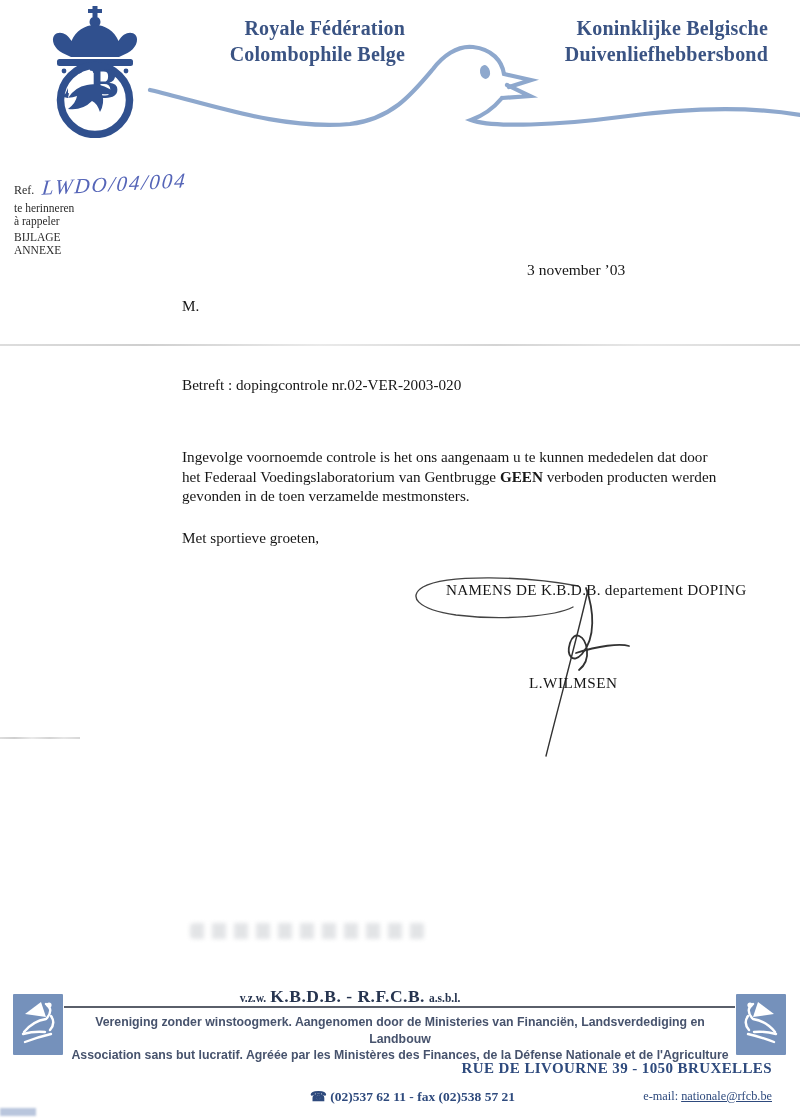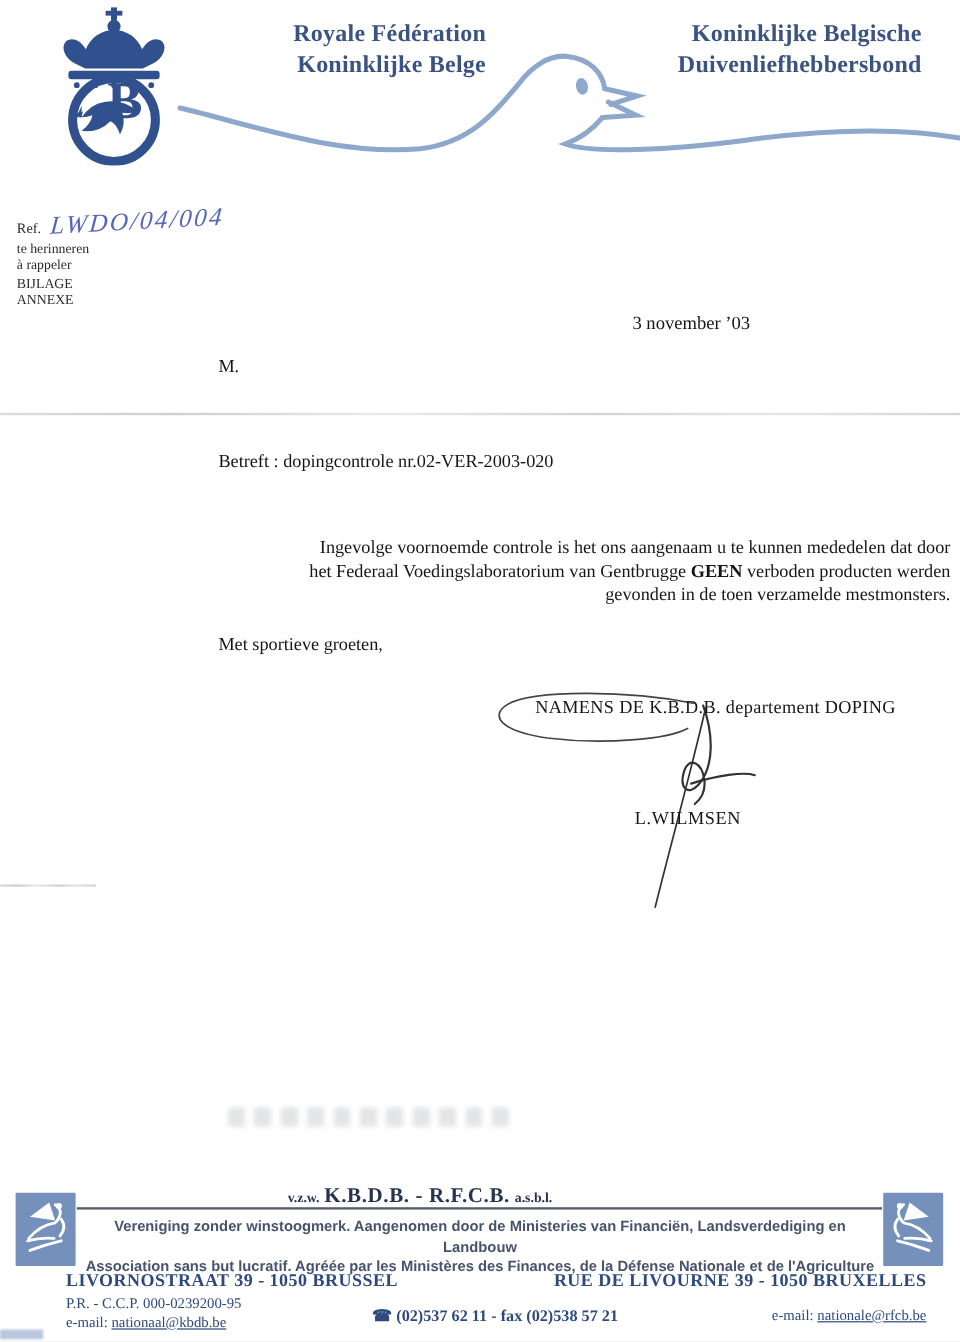--- a/index.html
+++ b/index.html
@@ -69,21 +69,21 @@
       </g>
       <circle cx="51" cy="94" r="34.5" fill="none" stroke="#30508e" stroke-width="7.5"></circle>
       <text x="60" y="92" text-anchor="middle" font-family="Liberation Serif, serif" font-size="44" font-weight="bold" fill="#30508e">B</text>
       <path fill="#30508e" d="M24 92 q7 -11 19 -13 q15 -3 28 8 q-7 2 -13 1 q3 9 -2 18 q-3 -9 -8 -11 q-10 10 -24 8 q8 -6 9 -13 q-7 3 -14 1 q3 -3 5 -9 z"></path>
       <path fill="#30508e" d="M24 92 l-6 -3 l7 -2 z"></path>
     </svg>
   </div>
 
   <div class="abs org-title" style="left:205px;top:15px;width:200px;">
     <div>Royale Fédération</div>
-    <div>Koninklijke Belge</div>
+    <div>Colombophile Belge</div>
   </div>
 
   <div class="abs org-title" style="left:553px;top:15px;width:215px;">
     <div>Koninklijke Belgische</div>
     <div>Duivenliefhebbersbond</div>
   </div>
 
   <div class="abs" style="left:140px;top:36px;width:660px;height:104px;">
     <svg width="660" height="104" viewBox="0 0 660 104">
       <g stroke="#8ea8cd" stroke-width="4.2" fill="none" stroke-linecap="round">
@@ -104,21 +104,21 @@
   <div class="abs ref-caps" style="left:14px;top:244px;">ANNEXE</div>
 
   <div class="abs dateline" style="left:527px;top:261px;">3 november ’03</div>
 
   <div class="abs bodytxt" style="left:182px;top:296px;">M.</div>
 
   <div class="abs scanline" style="left:0;top:344px;width:800px;"></div>
 
   <div class="abs bodytxt" style="left:182px;top:375px;">Betreft : dopingcontrole nr.02-VER-2003-020</div>
 
-  <div class="abs bodytxt" style="left:182px;top:447px;width:610px;text-align:right;">
+  <div class="abs bodytxt" style="left:182px;top:447px;width:610px;">
     <span>Ingevolge voornoemde controle is het ons aangenaam u te kunnen mededelen dat door</span><br>
     <span>het Federaal Voedingslaboratorium van Gentbrugge </span><b>GEEN</b><span> verboden producten werden</span><br>
     <span>gevonden in de toen verzamelde mestmonsters.</span>
   </div>
 
   <div class="abs bodytxt" style="left:182px;top:528px;">Met sportieve groeten,</div>
 
   <div class="abs bodytxt" style="left:446px;top:580px;letter-spacing:.3px;">NAMENS DE K.B.D.B. departement DOPING</div>
 
   <div class="abs" style="left:406px;top:576px;width:180px;height:55px;">
@@ -176,27 +176,20 @@
     <span class="sm">a.s.b.l.</span>
   </div>
 
   <div class="abs foot-rule" style="left:64px;top:1006px;width:671px;"></div>
 
   <div class="abs foot-desc" style="left:70px;top:1014px;width:660px;">
     <div>Vereniging zonder winstoogmerk. Aangenomen door de Ministeries van Financiën, Landsverdediging en Landbouw</div>
     <div>Association sans but lucratif. Agréée par les Ministères des Finances, de la Défense Nationale et de l'Agriculture</div>
   </div>
 
-  <div class="abs" style="left:55px;top:1060px;">
-    <div class="addr-bold">LIVORNOSTRAAT 39 - 1050 BRUSSEL</div>
-    <div class="addr-sub" style="margin-top:2px;">P.R. - C.C.P. 000-0239200-95</div>
-    <div class="addr-sub" style="margin-top:1px;">
-      <span>e-mail: </span><span class="em">nationaal@kbdb.be</span>
-    </div>
-  </div>
 
   <div class="abs phone" style="left:310px;top:1088px;">
     <span>☎</span><span> (02)537 62 11 - fax (02)538 57 21</span>
   </div>
 
   <div class="abs" style="right:28px;top:1060px;text-align:right;">
     <div class="addr-bold">RUE DE LIVOURNE 39 - 1050 BRUXELLES</div>
     <div class="addr-sub" style="margin-top:12px;">
       <span>e-mail: </span><span class="em">nationale@rfcb.be</span>
     </div>

